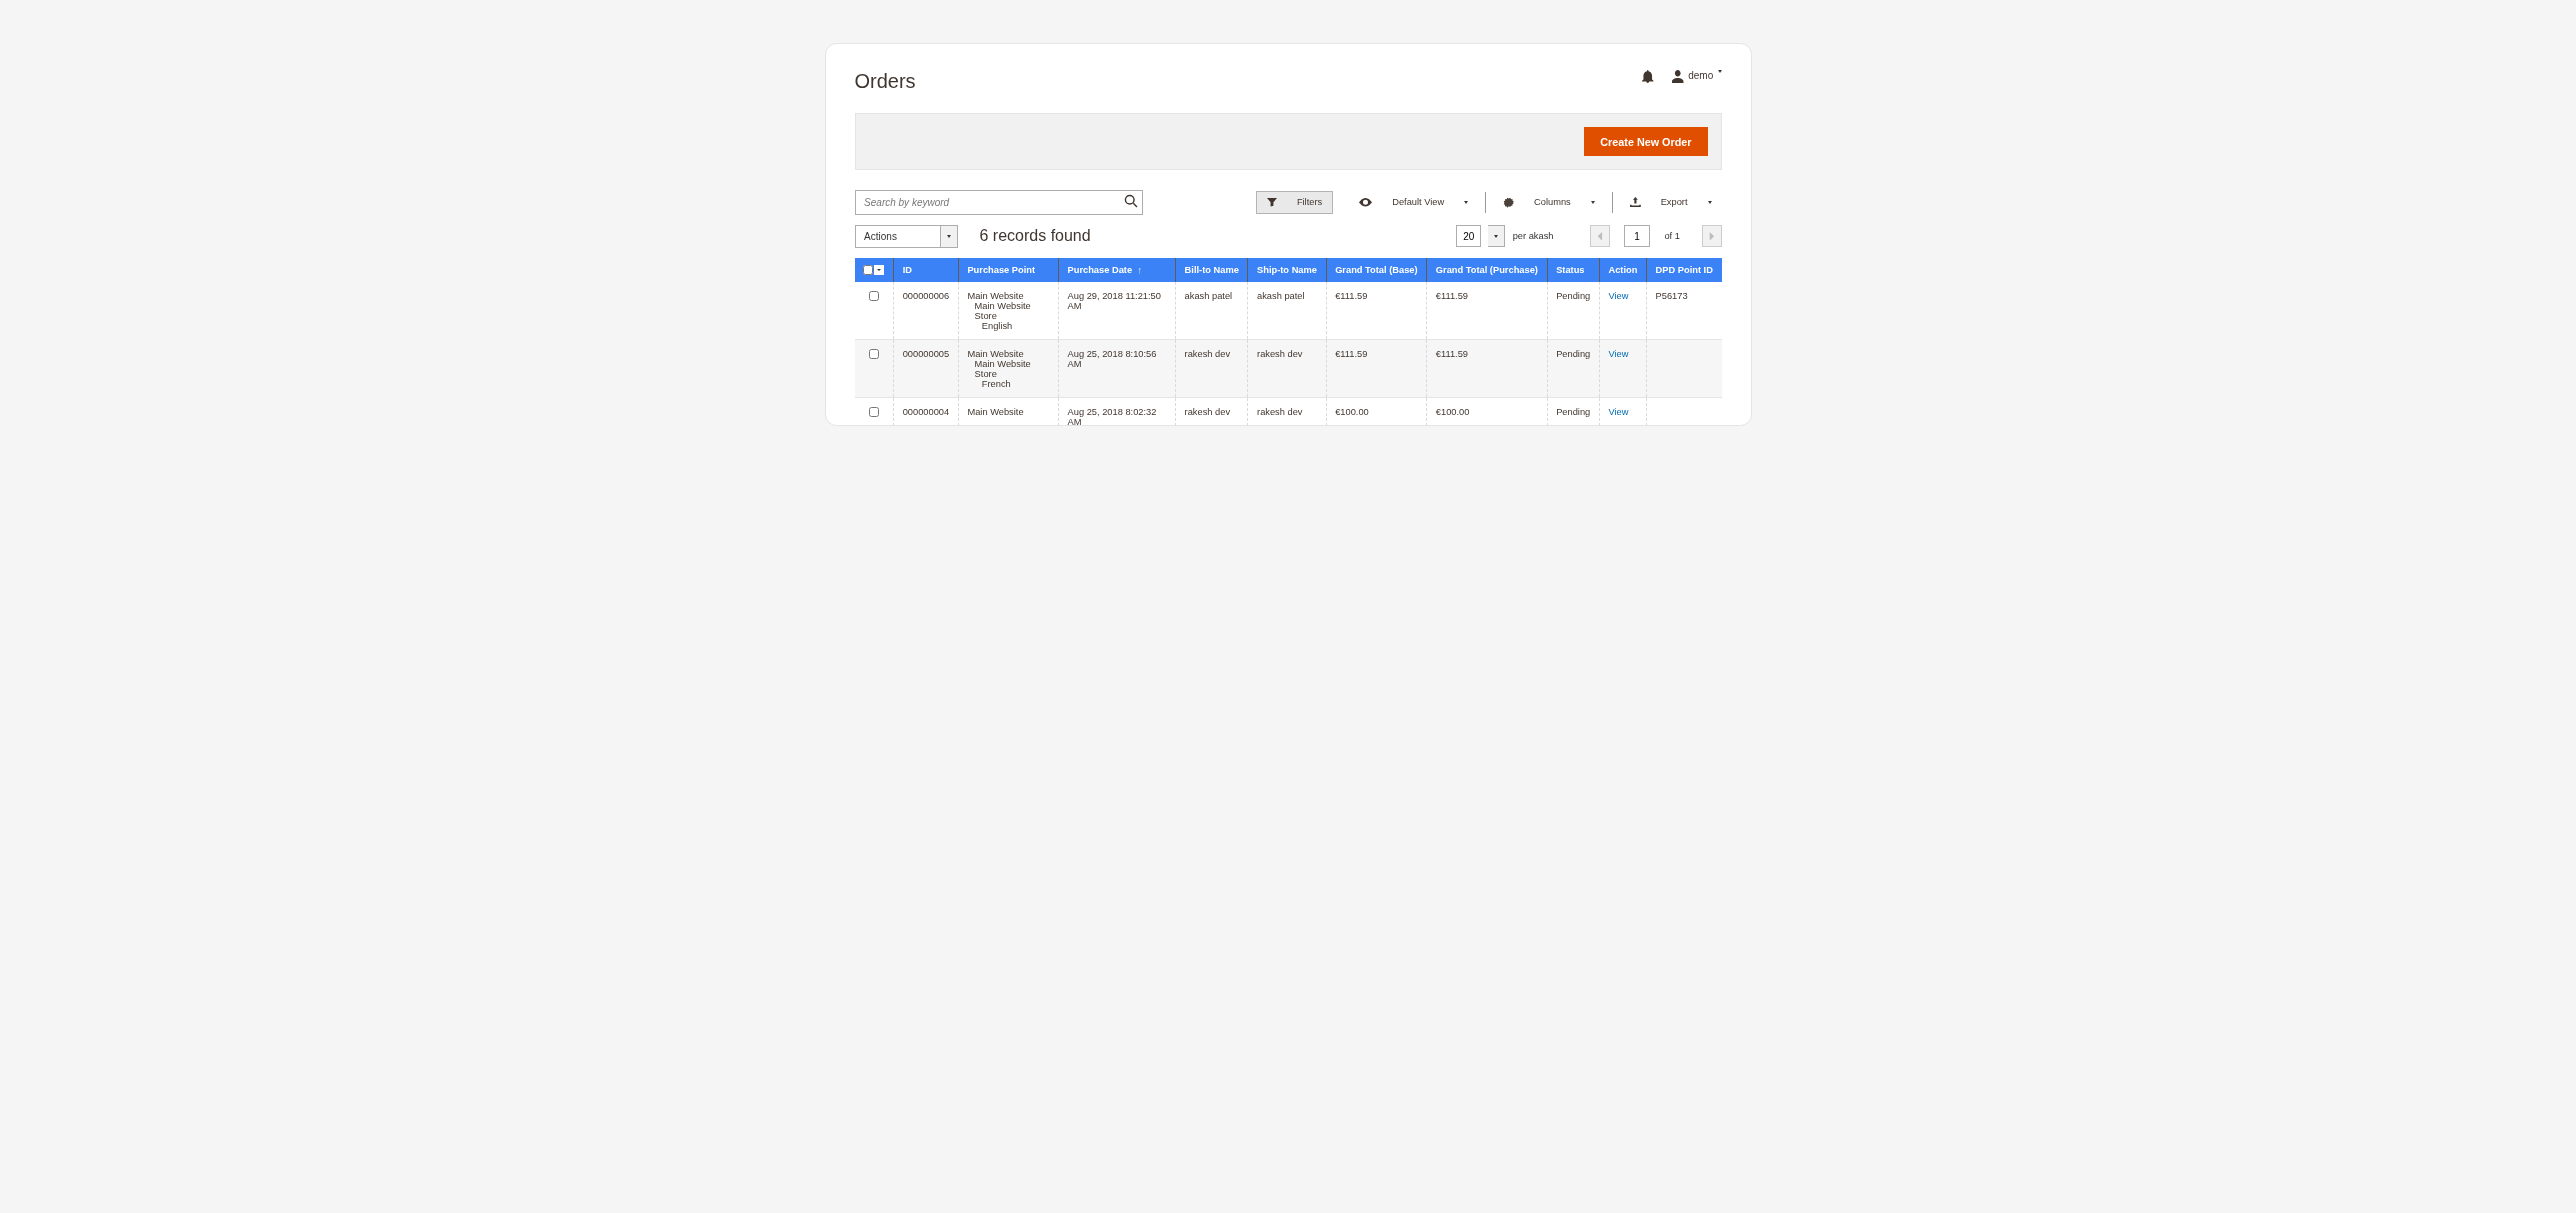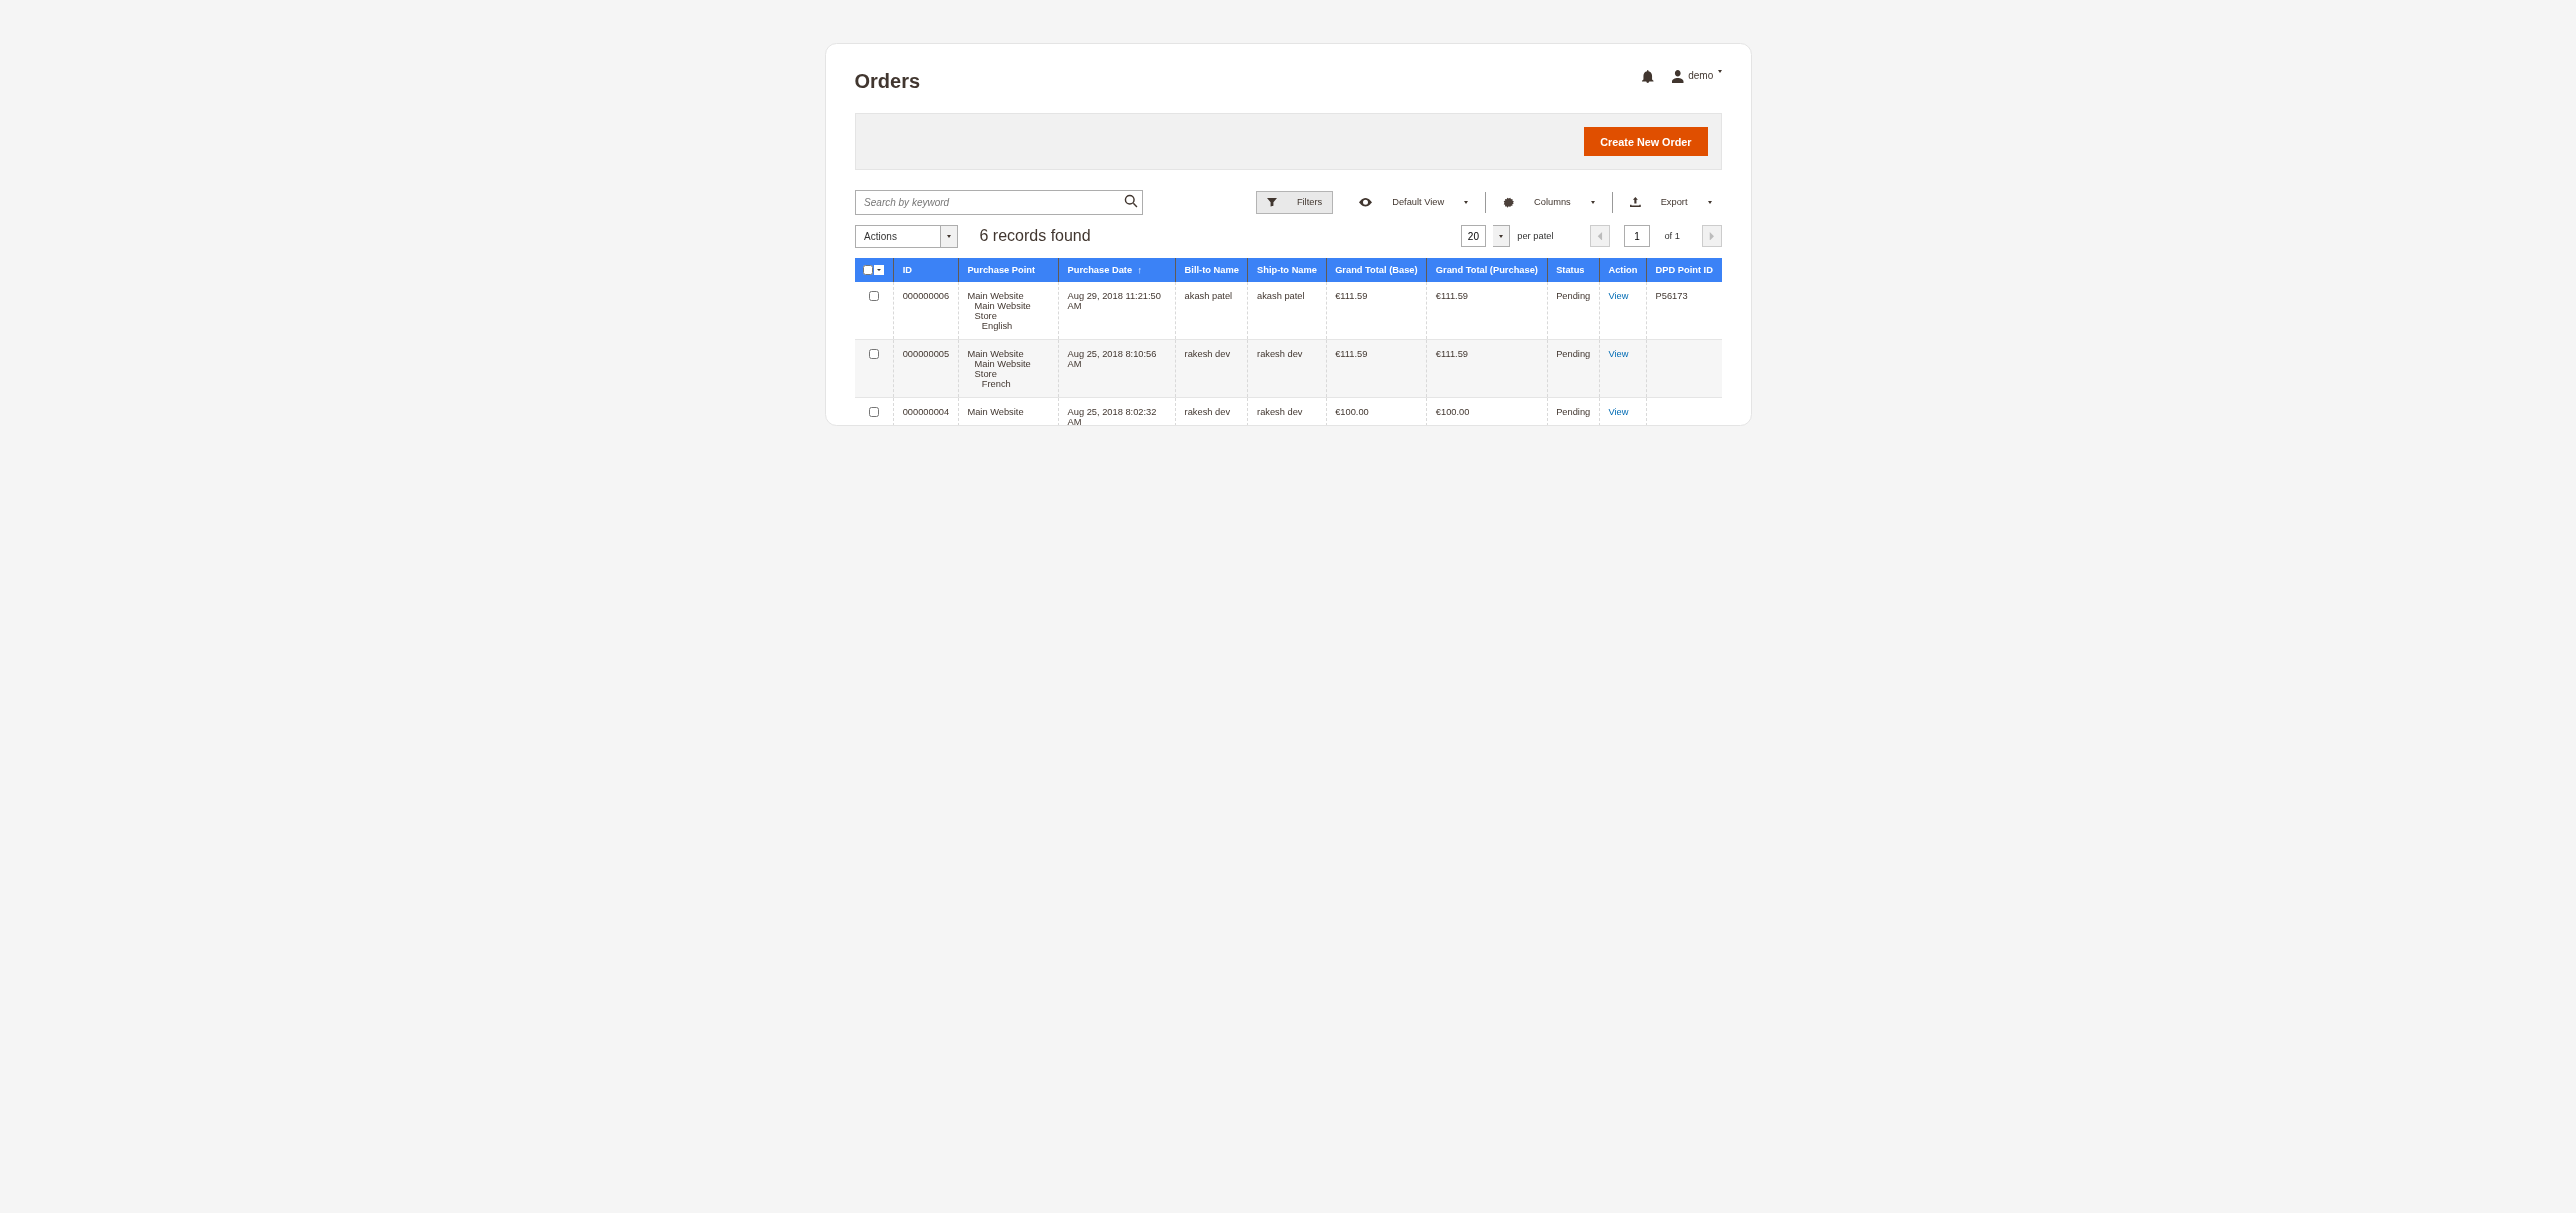--- a/index.html
+++ b/index.html
@@ -23,21 +23,21 @@
       padding: 26px 29px 0 29px;
     }
     .header-row {
       display: flex;
       justify-content: space-between;
       align-items: flex-start;
       margin-bottom: 20px;
     }
     .page-title {
       font-size: 20px;
-      font-weight: 700;
+      font-weight: 400;
       color: #41362f;
     }
     .header-right {
       display: flex;
       align-items: center;
       gap: 18.7px;
     }
     .bell-icon svg, .user-icon svg { display:block; }
     .user-menu {
       display: flex;
@@ -298,21 +298,21 @@
               <span class="caret-down"></span>
             </div>
         </div>
         <span class="records-found">6 records found</span>
       </div>
       <div class="toolbar2-right">
         <input class="perpage-input" type="text" value="20" style="">
         <div class="actions-caret" style="border-left:none;height:21.6px;">
             <span class="caret-down"></span>
           </div>
-        <span style="margin-right:29px;">per patel</span>
+        <span style="margin-right:29px;">per akash</span>
         <button class="page-btn">
           <svg width="5.8" height="8.6" viewBox="0 0 8 12" fill="#bcbcbc">
               <path d="M7 0L1 6l6 6V0z"></path>
             </svg>
         </button>
         <input class="page-input" type="text" style="margin: 0px 7.2px;" value="1">
         <span style="margin-right:14.4px;">of 1</span>
         <button class="page-btn">
           <svg width="5.8" height="8.6" viewBox="0 0 8 12" fill="#bcbcbc">
               <path d="M1 0l6 6-6 6V0z"></path>

